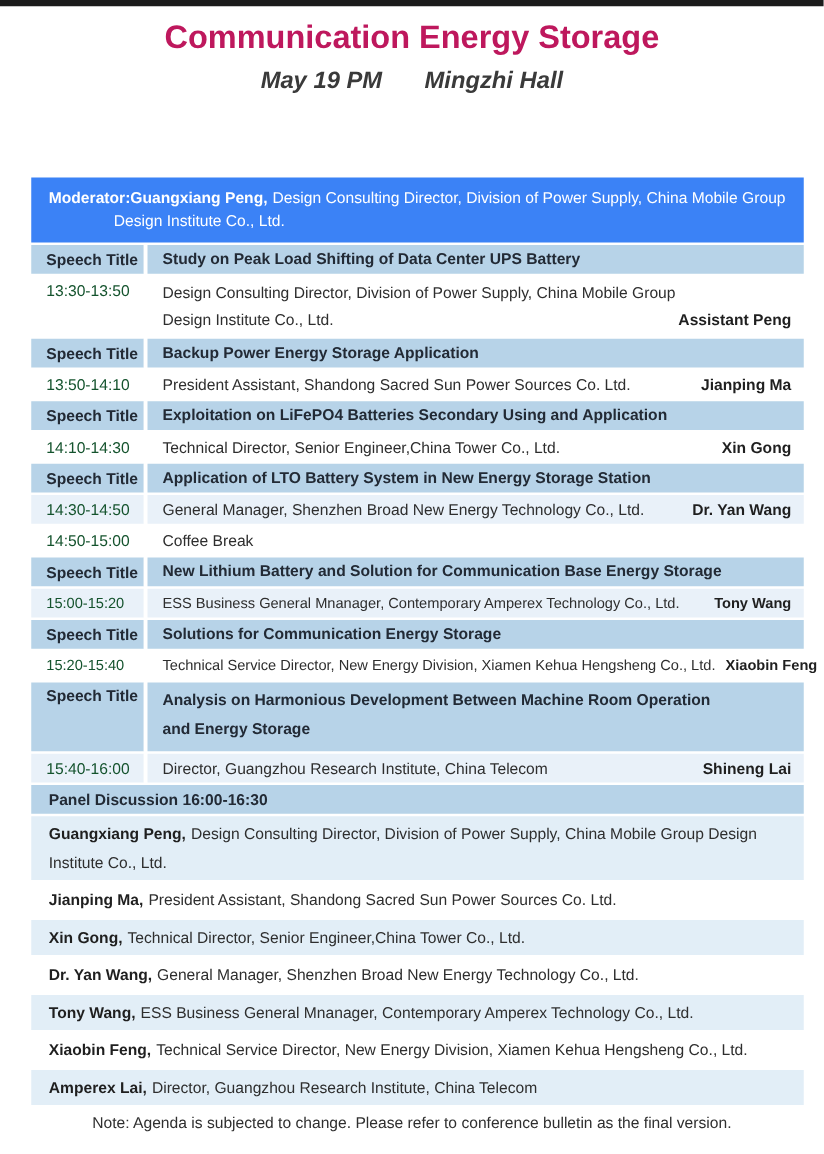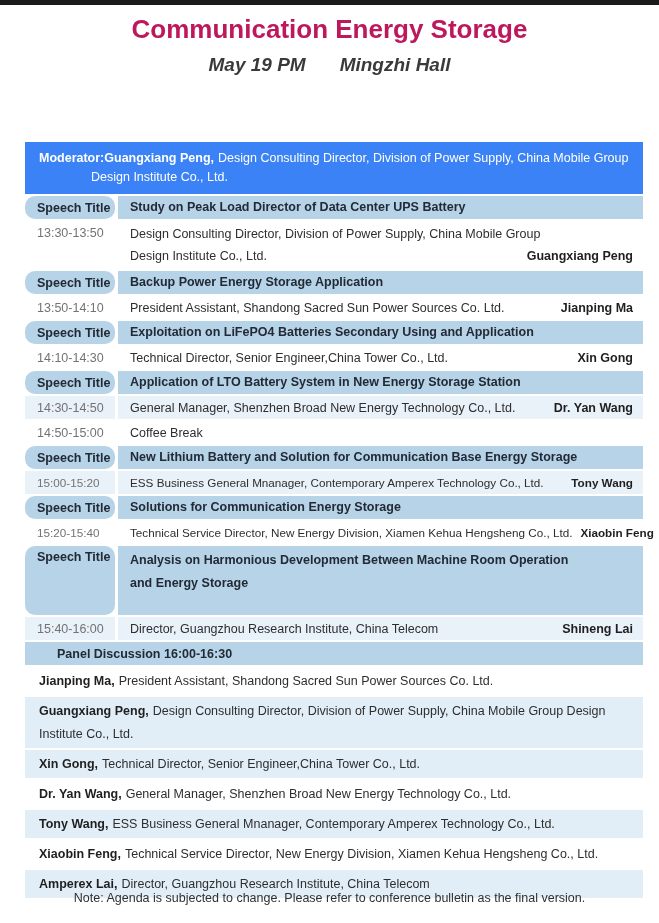--- a/index.html
+++ b/index.html
@@ -22,40 +22,40 @@
   .mod { background:#3b82f6; color:#ffffff; padding:7px 0 7px 14px; font-size:12.5px; line-height:19px; }
   .mod .b { font-weight:bold; }
   .mod .l2 { padding-left:52px; }
   .mod .rest { margin-left:4px; }
 
   
   .c1 { width:90px; flex:none; padding-left:12px; display:flex; align-items:center; }
   .c2 { flex:1; min-width:0; padding-left:12px; padding-right:10px; }
 
   .trow .c1, .trow .c2 { background:#b7d3e8; min-height:23px; }
-  .trow .c1 { font-weight:bold; color:#222a35; font-size:12.5px;border-radius:10px; }
+  .trow .c1 { font-weight:bold; color:#222a35; font-size:12.5px; }
   .trow .c2 { font-weight:bold; color:#222a35; font-size:12.5px; display:flex; flex-direction:column; justify-content:center; }
   .trow .c2 .tl { line-height:23px; white-space:nowrap; }
   .trow.two .c1 { align-items:flex-start; padding-top:4px; }
-  .trow.two .c2 { padding-top:3px; padding-bottom:20px; }
+  .trow.two .c2 { padding-top:3px; padding-bottom:6px; }
   .trow.two .c2 .tl { line-height:23px; }
 
   .srow .c1, .srow .c2 { background:#ffffff; min-height:23px; font-size:12.5px; }
   .srow.pale .c1, .srow.pale .c2 { background:#e9f1f9; }
-  .srow .c1 { color:#737373; white-space:nowrap; }
+  .srow .c1 { color:#14532d; white-space:nowrap; }
   .srow .c2.sline { display:flex; align-items:center; justify-content:space-between; }
   .srow .desc { white-space:nowrap; }
   .srow .name { font-weight:bold; color:#1f1f1f; white-space:nowrap; margin-left:8px; }
   .srow.tight .c1, .srow.tight .c2 { font-size:11.7px; }
   .srow.two .c1 { align-items:flex-start; padding-top:5px; }
   .srow.two .c2 { padding-top:2px; padding-bottom:2px; }
   .srow.two .line { line-height:22px; white-space:nowrap; }
   .srow.two .lineflex { display:flex; justify-content:space-between; line-height:22px; }
 
-  .phead { background:#b7d3e8; min-height:23px; display:flex; align-items:center; padding-left:32px;
+  .phead { background:#b7d3e8; min-height:23px; display:flex; align-items:center; padding-left:14px;
            font-weight:bold; color:#222a35; font-size:12.5px; }
 
   .pmem { min-height:24px; background:#ffffff; padding:4px 10px 4px 14px; font-size:12.5px; line-height:20px; }
   .pmem.pale { background:#e2eef7; }
   .pmem .pname { font-weight:bold; color:#1f1f1f; }
   .pmem .pdesc { margin-left:4px; }
   .pmem .pline2 { line-height:20px; margin-top:3px; }
 
   .note { position:absolute; left:0; right:0; top:891px; text-align:center; font-size:12.5px; color:#2f2f2f; }
 </style>
@@ -75,32 +75,32 @@
     <div class="mod" style="flex:1">
       <div><span class="b">Moderator:</span><span class="b">Guangxiang Peng,</span><span class="rest">Design Consulting Director, Division of Power Supply, China Mobile Group</span></div>
       <div class="l2">Design Institute Co., Ltd.</div>
     </div>
   </div>
 
   <div class="row trow">
     <div class="c1">Speech Title</div>
     <div class="gap"></div>
     <div class="c2">
-        <div class="tl">Study on Peak Load Director of Data Center UPS Battery</div>
+        <div class="tl">Study on Peak Load Shifting of Data Center UPS Battery</div>
       </div>
   </div>
 
   <div class="row srow two">
     <div class="c1">13:30-13:50</div>
     <div class="gap"></div>
     <div class="c2">
       <div class="line">Design Consulting Director, Division of Power Supply, China Mobile Group</div>
       <div class="lineflex">
           <span>Design Institute Co., Ltd.</span>
-          <span class="name">Guangxiang Peng</span>
+          <span class="name">Assistant Peng</span>
         </div>
     </div>
   </div>
 
   <div class="row trow">
     <div class="c1">Speech Title</div>
     <div class="gap"></div>
     <div class="c2">
         <div class="tl">Backup Power Energy Storage Application</div>
       </div>
@@ -204,34 +204,34 @@
     <div class="c1">15:40-16:00</div>
     <div class="gap"></div>
     <div class="c2 sline">
         <span class="desc">Director, Guangzhou Research Institute, China Telecom</span>
         <span class="name">Shineng Lai</span>
       </div>
   </div>
 
   <div class="row">
     <div class="phead" style="flex:1">Panel Discussion 16:00-16:30</div>
-  </div>
-
-  <div class="row">
-    <div class="pmem" style="flex:1"><span class="pname">Jianping Ma,</span><span class="pdesc">President Assistant, Shandong Sacred Sun Power Sources Co. Ltd.</span></div>
   </div>
 
   <div class="row">
     <div class="pmem pale" style="flex:1">
       <div><span class="pname">Guangxiang Peng,</span><span class="pdesc">Design Consulting Director, Division of Power Supply, China Mobile Group Design</span></div>
       <div class="pline2">Institute Co., Ltd.</div>
     </div>
   </div>
 
   <div class="row">
+    <div class="pmem" style="flex:1"><span class="pname">Jianping Ma,</span><span class="pdesc">President Assistant, Shandong Sacred Sun Power Sources Co. Ltd.</span></div>
+  </div>
+
+  <div class="row">
     <div class="pmem pale" style="flex:1"><span class="pname">Xin Gong,</span><span class="pdesc">Technical Director, Senior Engineer,China Tower Co., Ltd.</span></div>
   </div>
 
   <div class="row">
     <div class="pmem" style="flex:1"><span class="pname">Dr. Yan Wang,</span><span class="pdesc">General Manager, Shenzhen Broad New Energy Technology Co., Ltd.</span></div>
   </div>
 
   <div class="row">
     <div class="pmem pale" style="flex:1"><span class="pname">Tony Wang,</span><span class="pdesc">ESS Business General Mnanager, Contemporary Amperex Technology Co., Ltd.</span></div>
   </div>

